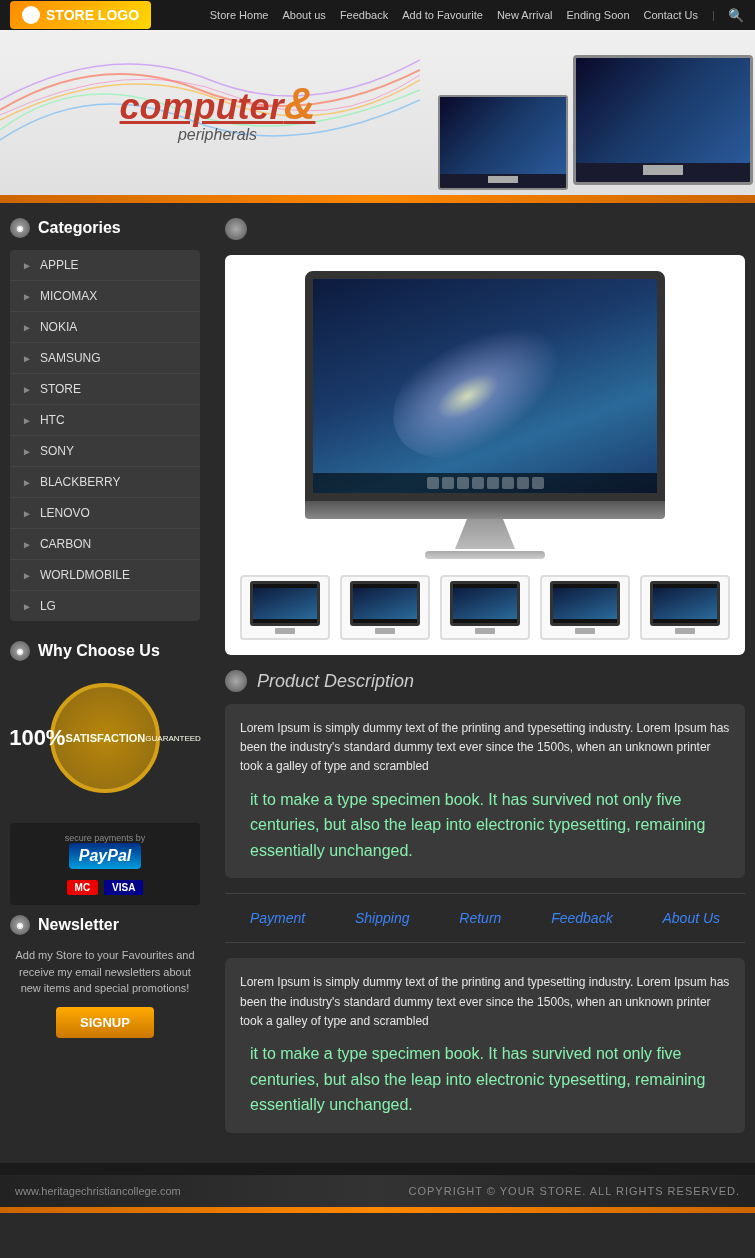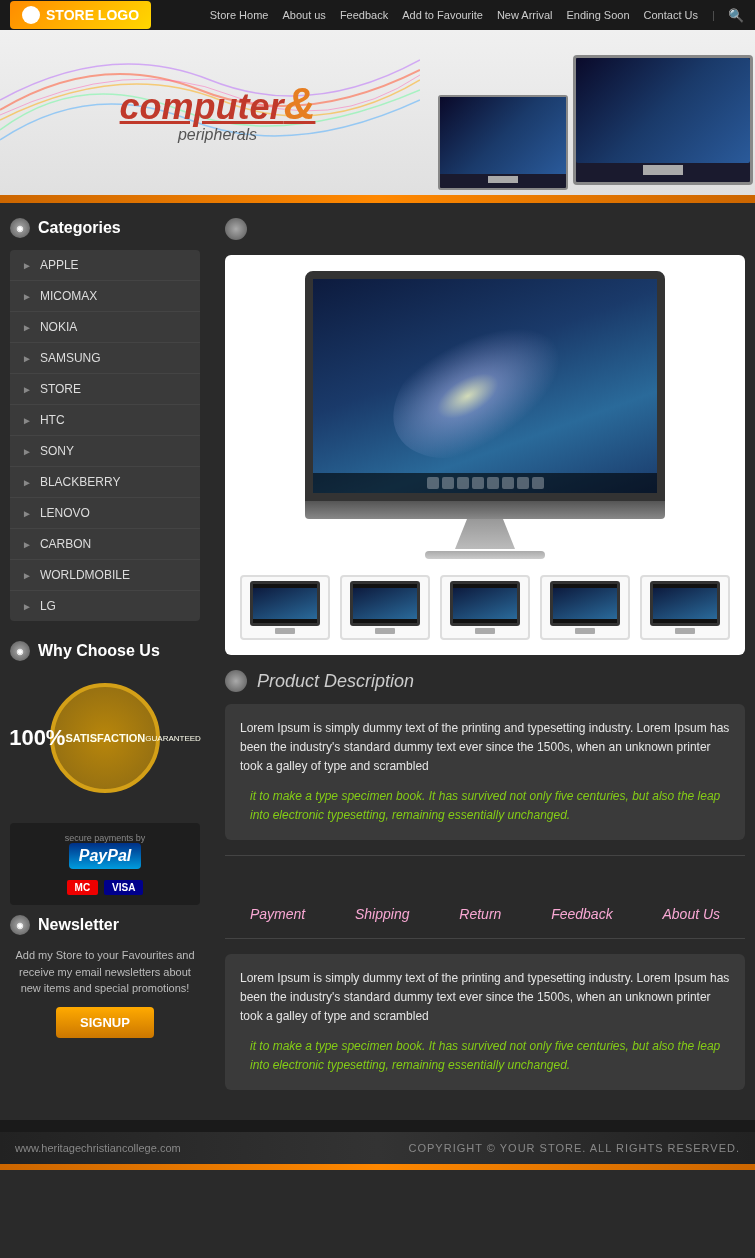--- a/index.html
+++ b/index.html
@@ -453,43 +453,41 @@
       padding: 15px;
       margin-bottom: 15px;
     }
     .desc-text {
       font-size: 12px;
       color: #e5e5e5;
       line-height: 1.6;
       margin-bottom: 10px;
     }
     .desc-text-indent {
-      font-size: 12px;
-      color: #84cc16;
+      font-size: 16px;
+      color: #86efac;
       line-height: 1.6;
       padding-left: 10px;
-      font-style: italic;
     }
 
     
     .tabs-row {
       display: flex;
       justify-content: space-around;
       padding: 12px 0;
       border-top: 1px solid #444;
       border-bottom: 1px solid #444;
       margin-bottom: 15px;
     }
     .tab-item {
       font-size: 14px;
-      color: #f9a8d4;
+      color: #3b82f6;
       font-style: italic;
       cursor: pointer;
       padding: 4px 8px;
-      margin-top: 34px;
     }
 
     
     .footer-top {
       background: #1a1a1a;
       padding: 6px 15px;
       font-size: 11px;
       color: #888;
     }
     .footer-bottom {

